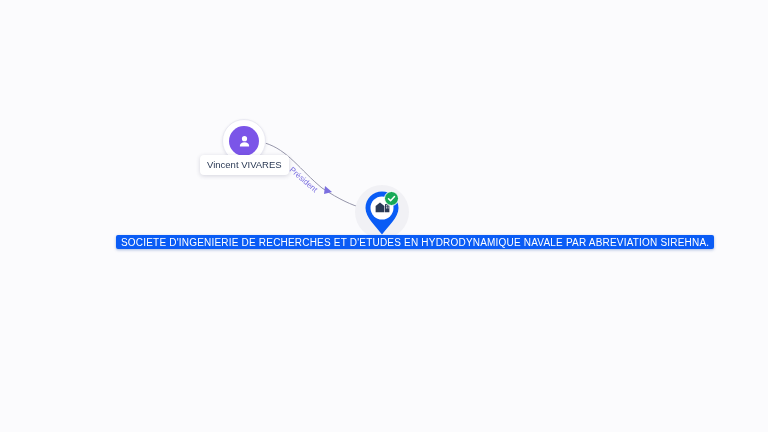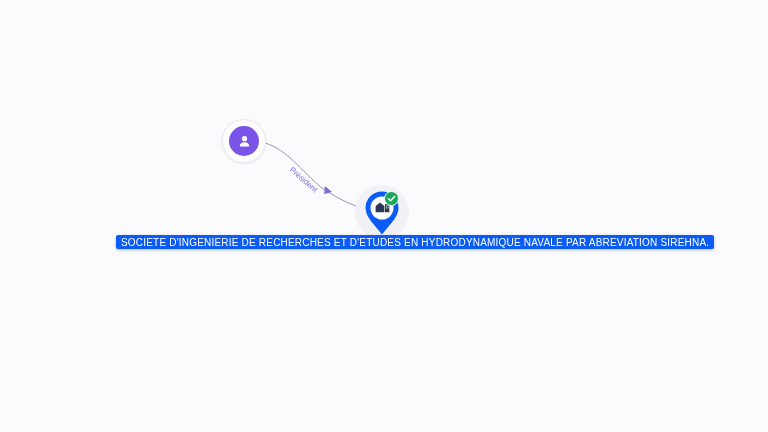--- a/index.html
+++ b/index.html
@@ -155,20 +155,21 @@
 
   <div class="person-node">
     <div class="person-halo"></div>
     <div class="person-disc">
       <svg width="17" height="17" viewBox="0 0 24 24" fill="#ffffff">
         <circle cx="12" cy="8" r="3.7"></circle>
         <path d="M12 13.2c-3.6 0-6.5 2.1-6.5 4.7v1.3h13v-1.3c0-2.6-2.9-4.7-6.5-4.7z"></path>
       </svg>
     </div>
   </div>
+  <div class="person-label">Vincent VIVARES</div>
 
   <div class="company-node">
     <div class="company-halo"></div>
     <div class="pin-wrap">
       <svg width="36" height="46" viewBox="0 0 36 46">
         <path d="M18 1.5 C8.9 1.5 1.5 8.9 1.5 18 C1.5 27.5 12 36.5 18 44.5 C24 36.5 34.5 27.5 34.5 18 C34.5 8.9 27.1 1.5 18 1.5 Z" fill="#0a5cf5"></path>
         <circle cx="18" cy="18" r="11.5" fill="#ffffff"></circle>
       </svg>
     </div>
     <div style="position:absolute;left:20px;top:14px;">

